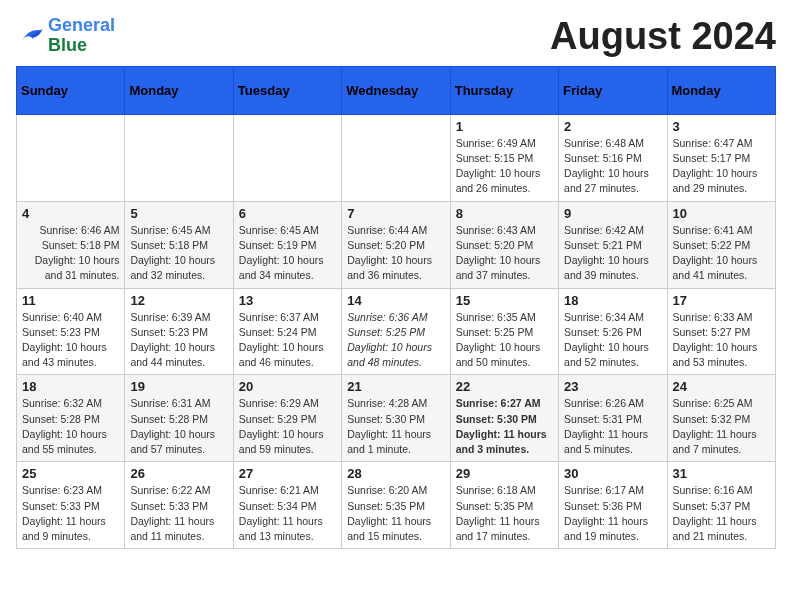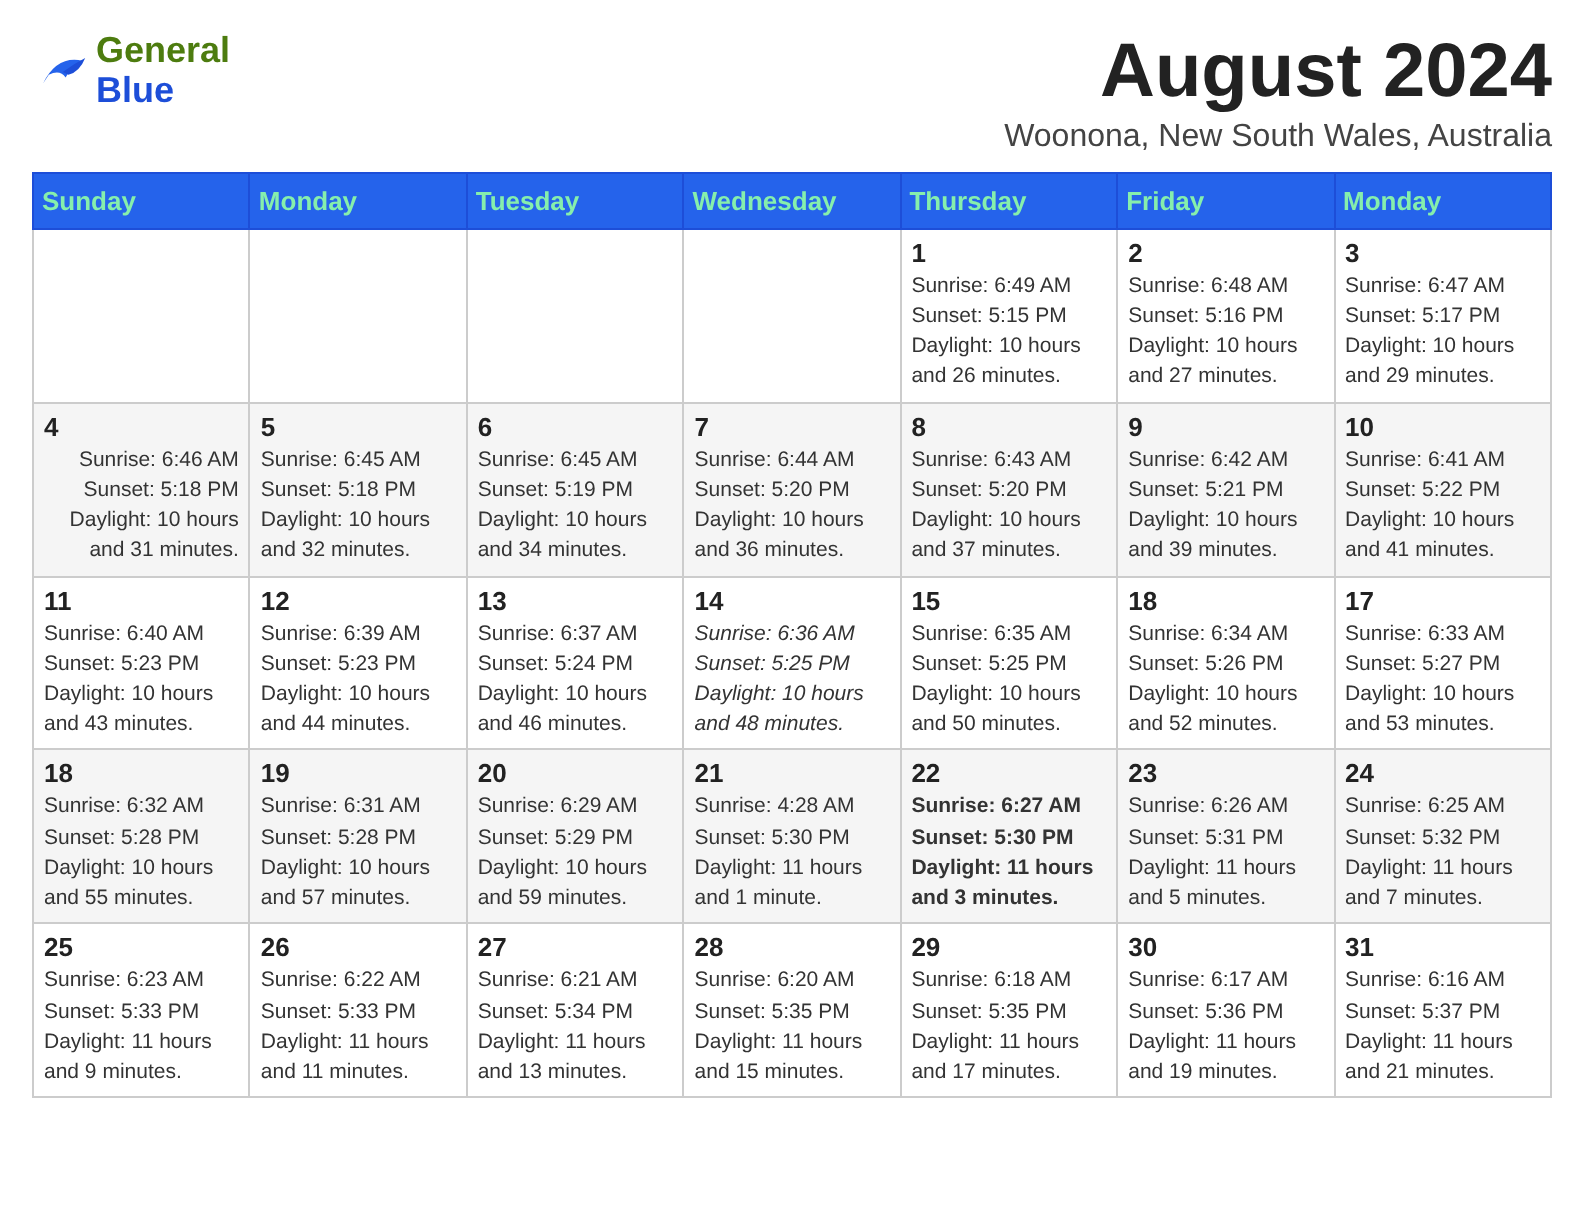--- a/index.html
+++ b/index.html
@@ -19,22 +19,22 @@
     .logo {
       display: flex;
       align-items: center;
       gap: 4px;
     }
     .logo-text {
       font-size: 18px;
       font-weight: bold;
       line-height: 1.1;
     }
-    .logo-general { color: #4d7c0f; }
-    .logo-blue { color: #1d4ed8; text-align: center; }
+    .logo-general { color: #3b82f6; }
+    .logo-blue { color: #15803d; text-align: center; }
     .logo-bird {
       width: 28px;
       height: 28px;
     }
     .title-block {
       text-align: right;
     }
     .calendar-title {
       font-size: 38px;
       font-weight: bold;
@@ -46,22 +46,22 @@
       color: #444;
       margin-top: 2px;
     }
     table {
       width: 100%;
       border-collapse: collapse;
       font-size: 11px;
     }
     thead tr th {
       background-color: #2563eb;
-      color: #86efac;
-      padding: 6px 4px;
+      color: #000000;
+      padding: 16px 4px;
       text-align: left;
       font-size: 13px;
       font-weight: bold;
       border: 1px solid #1d4ed8;
     }
     tbody tr td {
       border: 1px solid #ccc;
       vertical-align: top;
       padding: 4px 5px;
       width: 108px;
@@ -99,21 +99,20 @@
       <path d="M8 28 Q18 8 36 12 Q28 16 24 24 Q20 18 12 22 Z" fill="#2563eb"></path>
       <path d="M22 20 Q30 14 38 10 Q34 20 26 22 Z" fill="#1d4ed8"></path>
     </svg>
     <div class="logo-text">
       <div><span class="logo-general">General</span></div>
       <div><span class="logo-blue">Blue</span></div>
     </div>
   </div>
   <div class="title-block">
     <div class="calendar-title">August 2024</div>
-    <div class="calendar-subtitle">Woonona, New South Wales, Australia</div>
   </div>
 </div>
 
 <table>
   <thead>
     <tr>
     <th>Sunday</th>
         <th>Monday</th>
         <th>Tuesday</th>
         <th>Wednesday</th>

